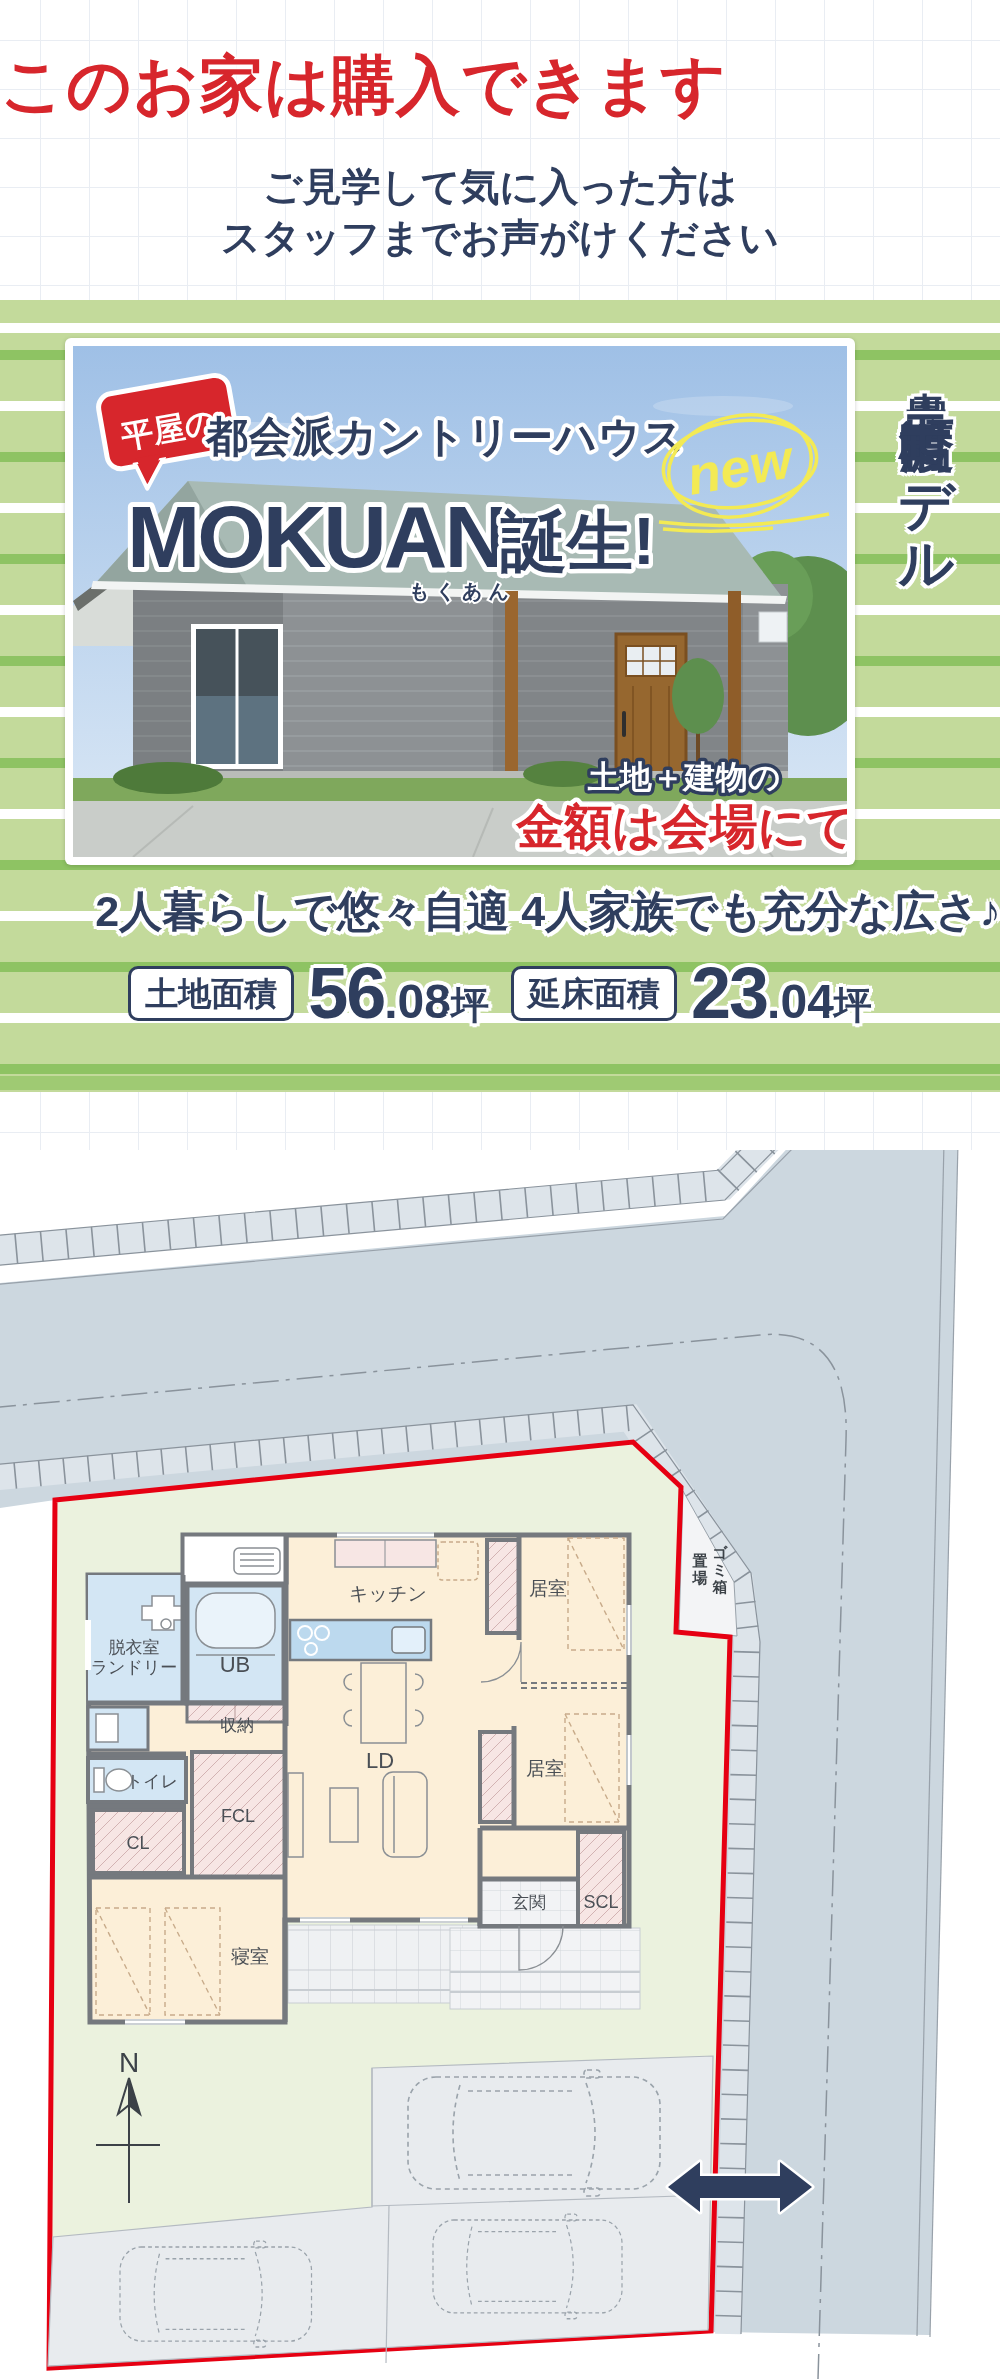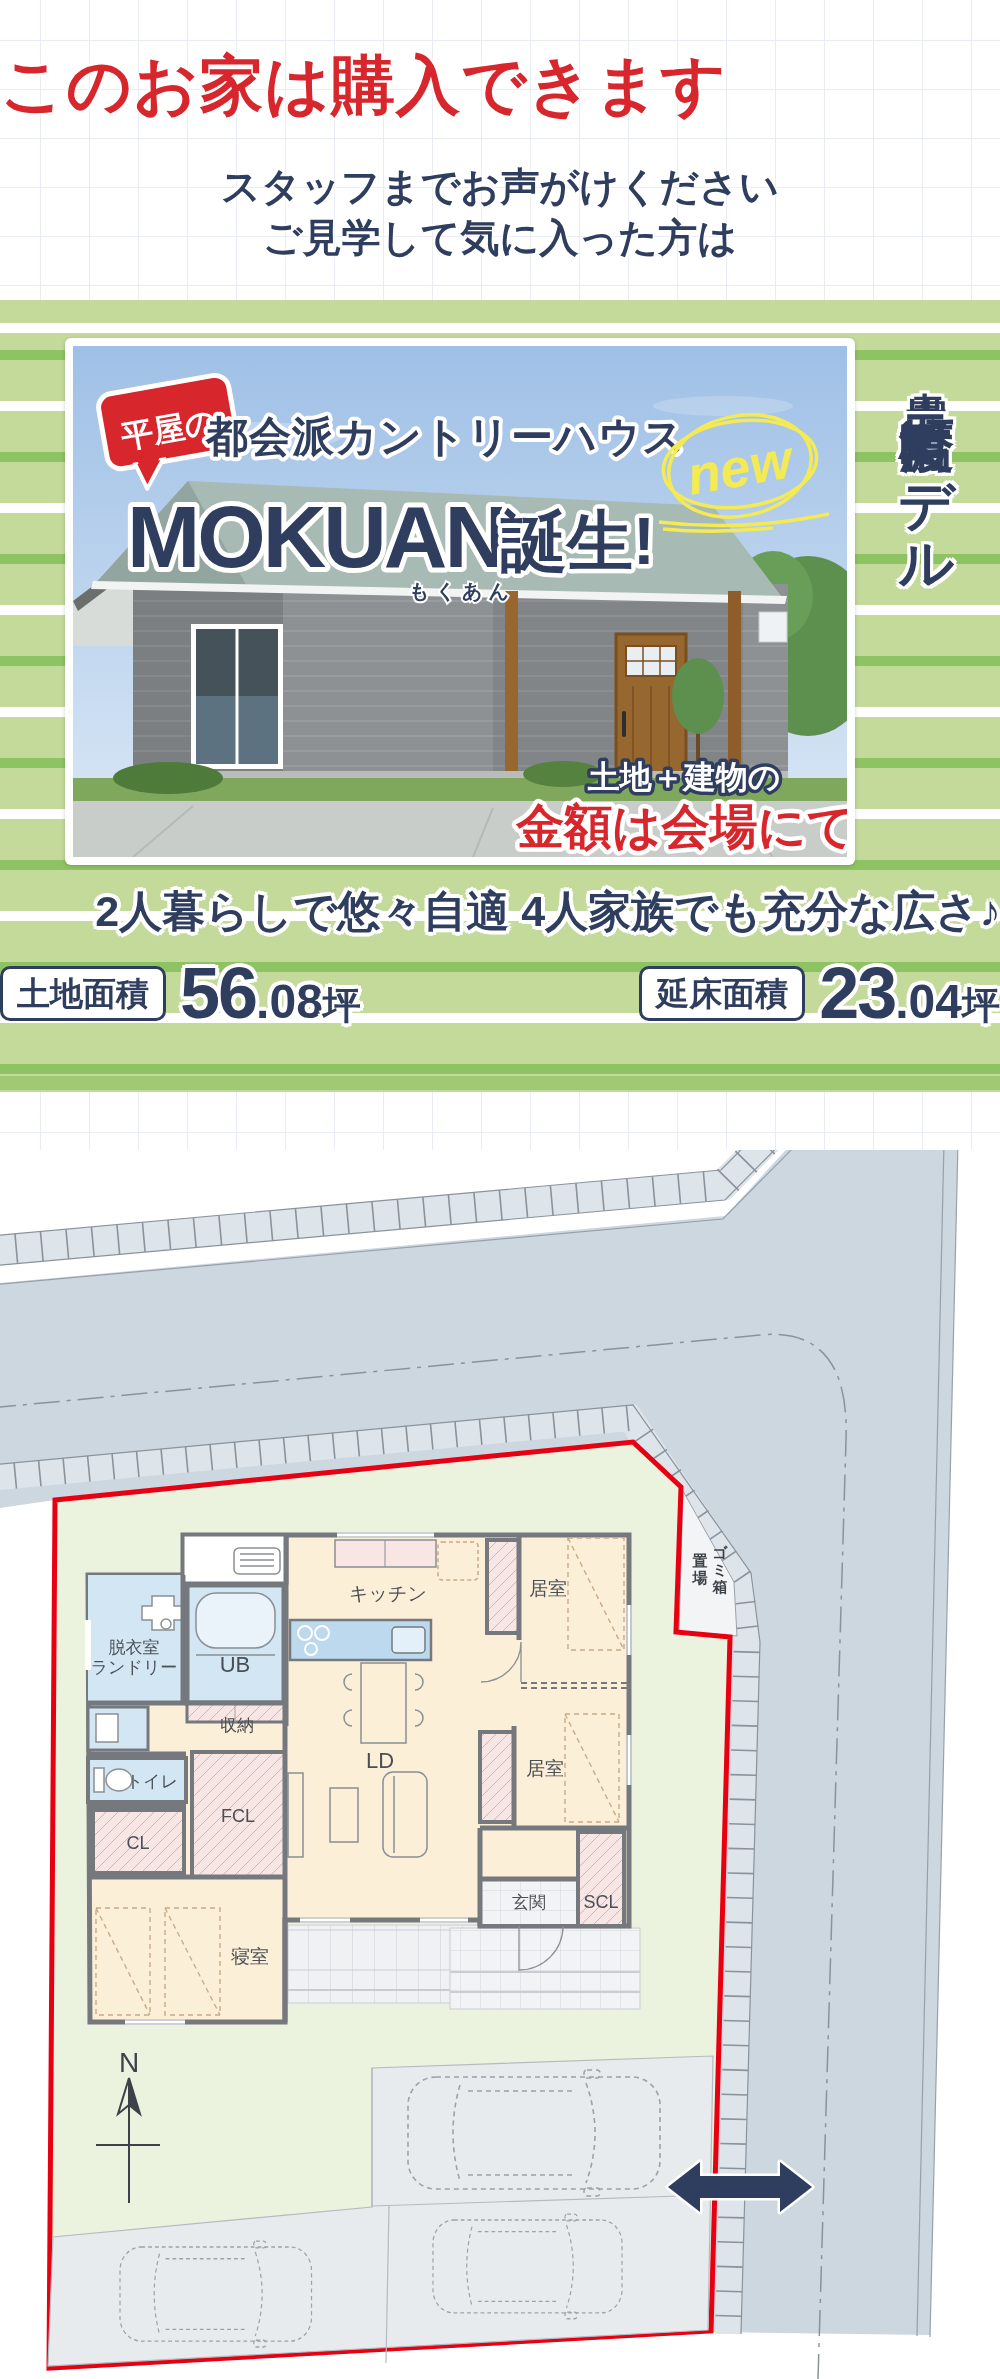--- a/index.html
+++ b/index.html
@@ -34,21 +34,21 @@
   #location-vert{position:absolute;right:36px;top:60px;height:460px;
     writing-mode:vertical-rl;text-orientation:upright;font-weight:bold;color:var(--navy,#2f3e5e);
     text-shadow:-3px -3px 0 #fff,3px -3px 0 #fff,-3px 3px 0 #fff,3px 3px 0 #fff,0 -3px 0 #fff,0 3px 0 #fff,-3px 0 0 #fff,3px 0 0 #fff;}
   #location-vert .city{font-size:40px;letter-spacing:4px;}
   #location-vert .model{font-size:55px;letter-spacing:2px;}
 
   .outline-navy{color:var(--navy,#2f3e5e);
     text-shadow:-3px -3px 0 #fff,3px -3px 0 #fff,-3px 3px 0 #fff,3px 3px 0 #fff,0 -4px 0 #fff,0 4px 0 #fff,-4px 0 0 #fff,4px 0 0 #fff;}
   #catch-copy{position:absolute;top:583px;left:0;width:100%;text-align:center;
     font-size:43px;font-weight:bold;letter-spacing:0px;margin-left:48px;}
-  #spec-row{position:absolute;top:652px;left:0;width:100%;display:flex;justify-content:space-between;
+  #spec-row{position:absolute;top:652px;left:0;width:100%;display:flex;justify-content:center;
     align-items:center;gap:22px;}
   .spec-group{display:flex;align-items:center;gap:14px;}
   .spec-label{background:#fff;border:3px solid var(--navy,#2f3e5e);border-radius:10px;
     font-size:33px;font-weight:bold;color:var(--navy,#2f3e5e);padding:8px 14px;line-height:1;}
   .spec-value{font-weight:bold;white-space:nowrap;}
   .spec-value .big{font-size:72px;letter-spacing:-2px;}
   .spec-value .dec{font-size:48px;}
   .spec-value .unit{font-size:38px;}
 
   #siteplan{position:absolute;top:1150px;left:0;}
@@ -57,22 +57,22 @@
 </head>
 <body>
 
 <div id="page">
 
   <div id="grid-top" class="grid-bg"></div>
   <div id="grid-mid" class="grid-bg"></div>
 
   <div id="main-title">このお家は購入できます</div>
   <div id="sub-title">
+    <div>ご見学して気に入った方は</div>
     <div>スタッフまでお声がけください</div>
-    <div>ご見学して気に入った方は</div>
   </div>
 
   <div id="green-sec">
     <div id="green-band"></div>
 
     <div id="hero-card">
       <svg width="774" height="511" viewBox="0 0 774 511">
         <defs>
           <linearGradient id="sky" x1="0" y1="0" x2="0" y2="1">
             <stop offset="0" stop-color="#9fc0e6"></stop>

